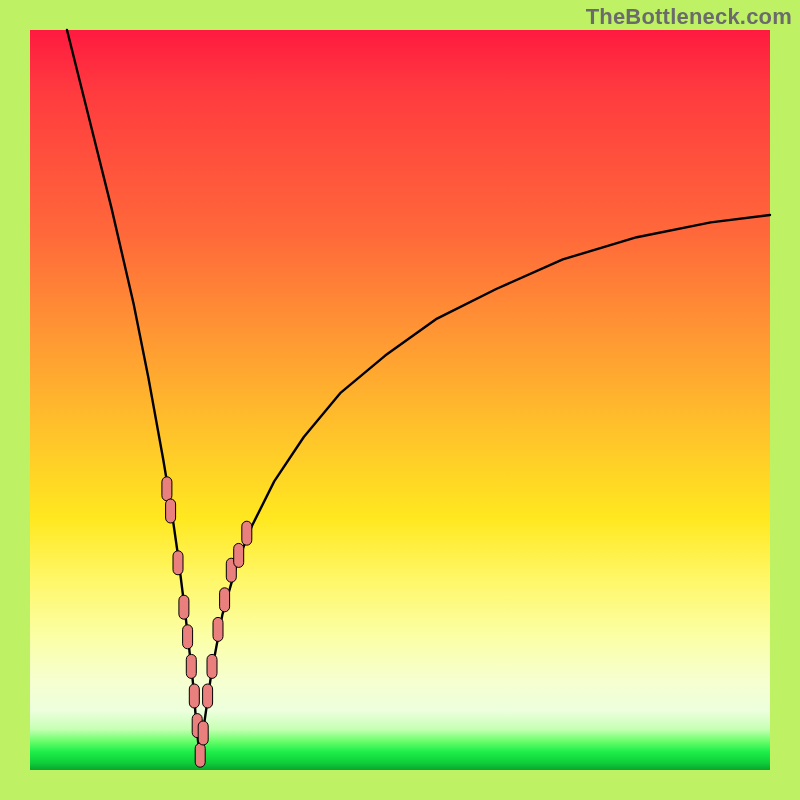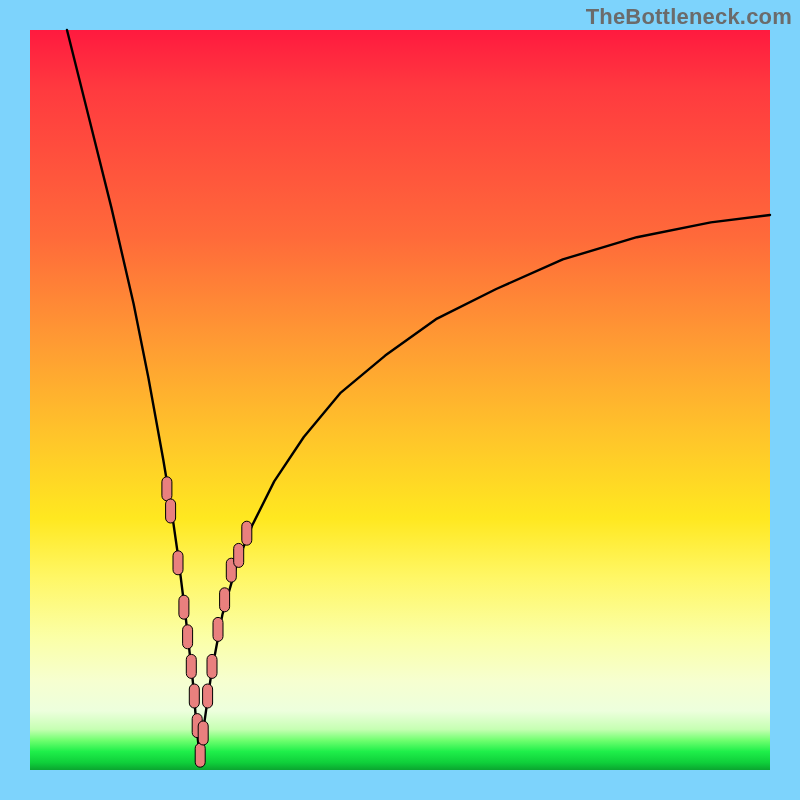--- a/index.html
+++ b/index.html
@@ -7,21 +7,21 @@
     padding: 0;
     width: 800px;
     height: 800px;
     overflow: hidden;
     background: #000;
   }
   .frame {
     position: absolute;
     left: 0; top: 0;
     width: 800px; height: 800px;
-    background: #7dd3fc;
+    background: #bef264;
   }
   
   .plot {
     position: absolute;
     left: 30px;
     top: 30px;
     width: 740px;
     height: 740px;
     
     background: linear-gradient(

